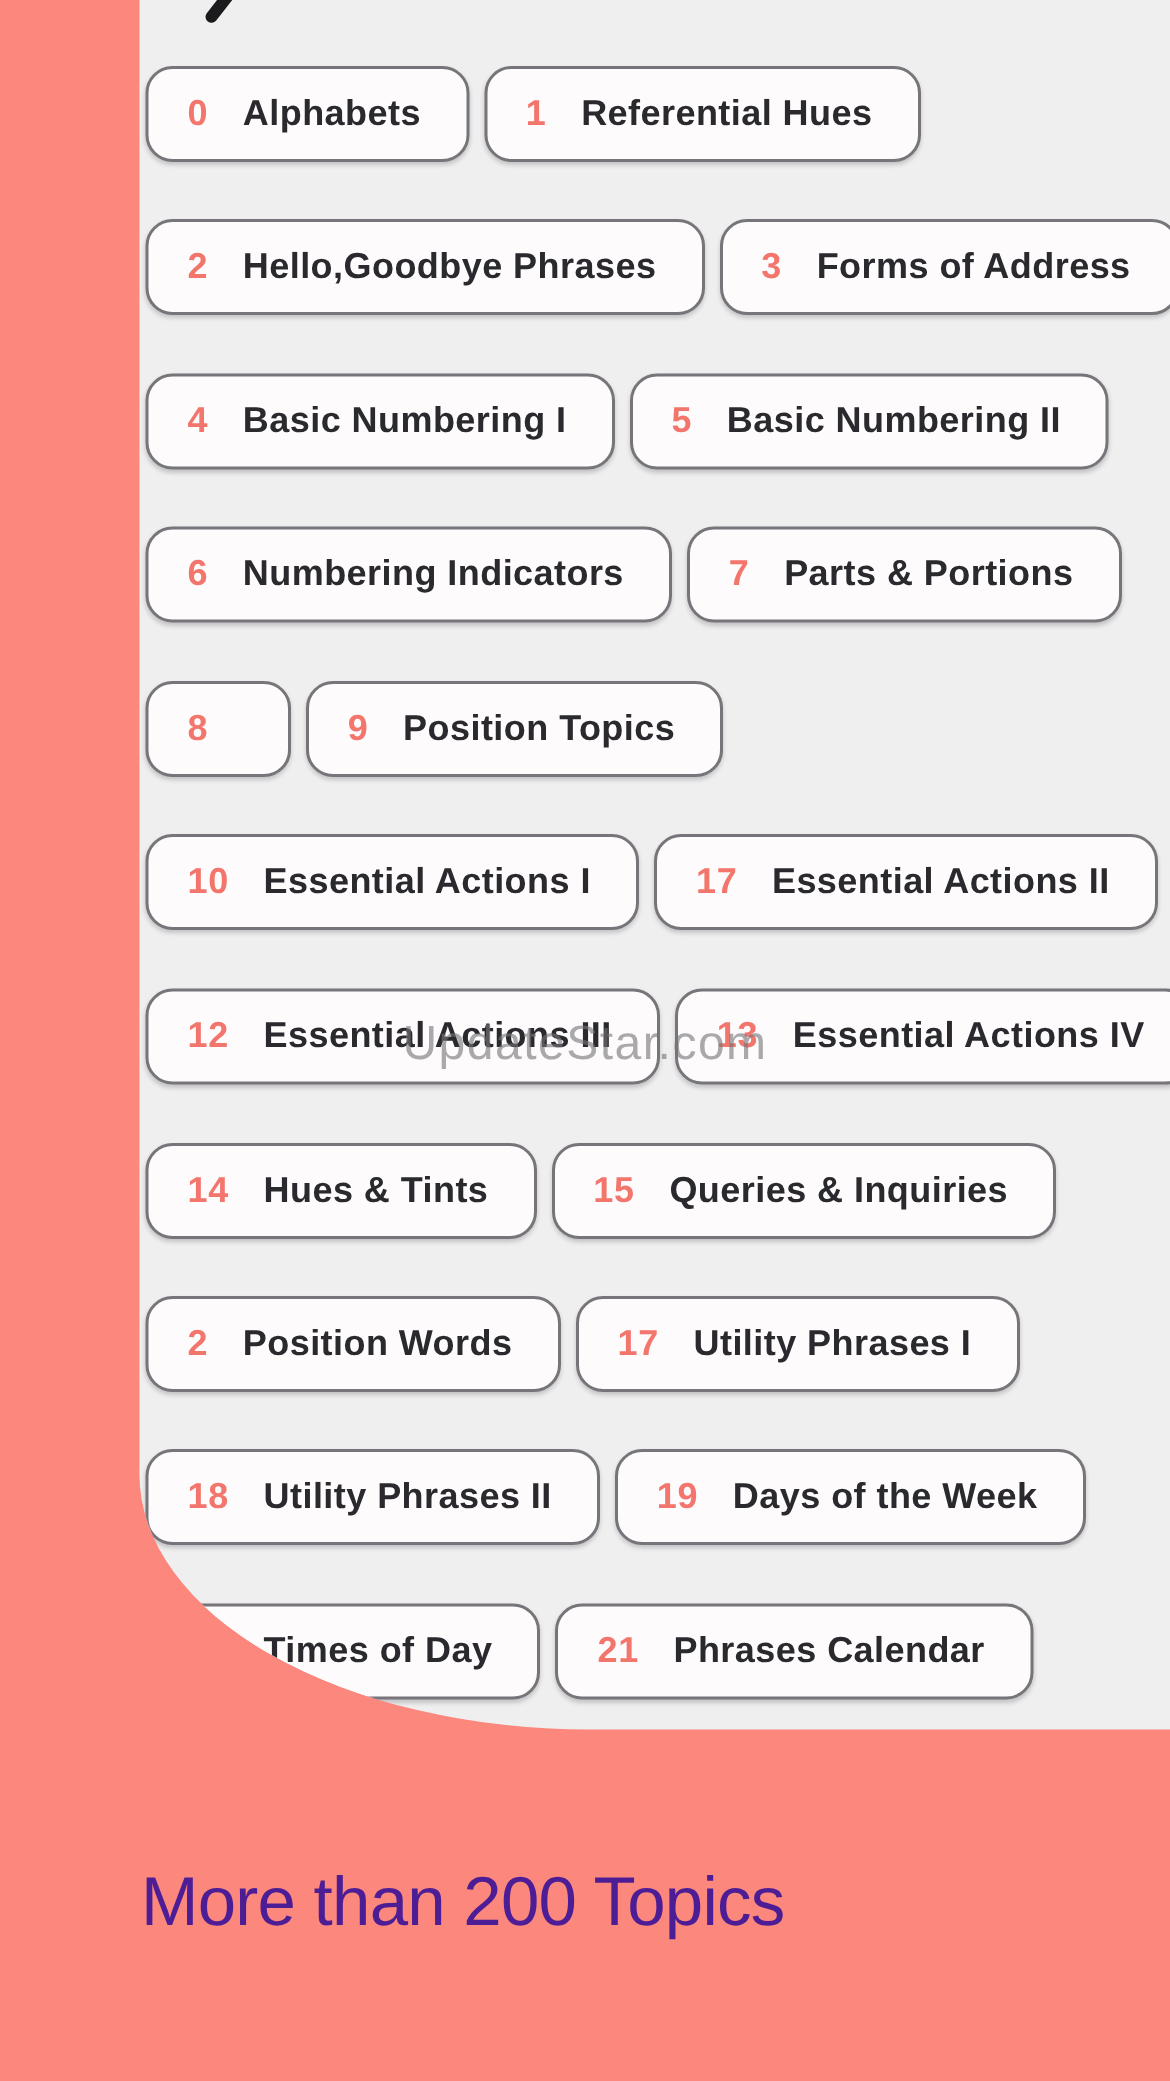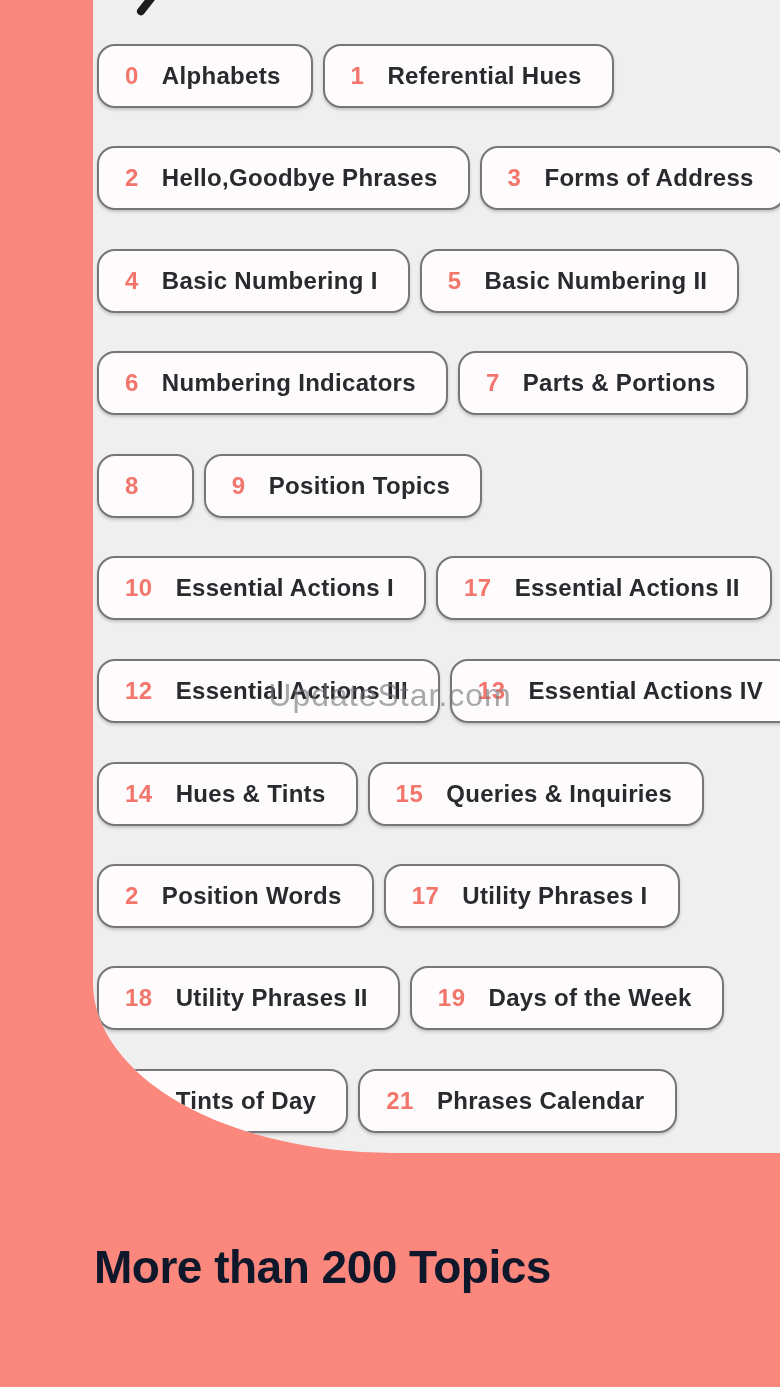--- a/index.html
+++ b/index.html
@@ -52,22 +52,22 @@
 
   .watermark{
     position:absolute;left:50%;top:677px;transform:translateX(-50%);
     font-size:32px;font-weight:400;letter-spacing:1px;
     color:rgba(118,116,120,.62);
     z-index:5;pointer-events:none;white-space:nowrap;
   }
 
   .headline{
     position:absolute;left:94px;top:1240px;
-    font-size:46px;font-weight:bold;letter-spacing:-.5px;
-    color:#0f172a;white-space:nowrap;
+    font-size:46px;font-weight:normal;letter-spacing:-.5px;
+    color:#4c1d95;white-space:nowrap;
   }
 </style>
 </head>
 <body>
 
 <div class="card">
 
   <div class="search-tail"></div>
 
   <div class="chip-row r0">
@@ -175,21 +175,21 @@
     </div>
     <div class="chip">
       <span class="num">19</span>
       <span class="label">Days of the Week</span>
     </div>
   </div>
 
   <div class="chip-row r10">
     <div class="chip">
       <span class="num">20</span>
-      <span class="label">Tints of Day</span>
+      <span class="label">Times of Day</span>
     </div>
     <div class="chip">
       <span class="num">21</span>
       <span class="label">Phrases Calendar</span>
     </div>
   </div>
 
 </div>
 
 <div class="watermark">UpdateStar.com</div>

